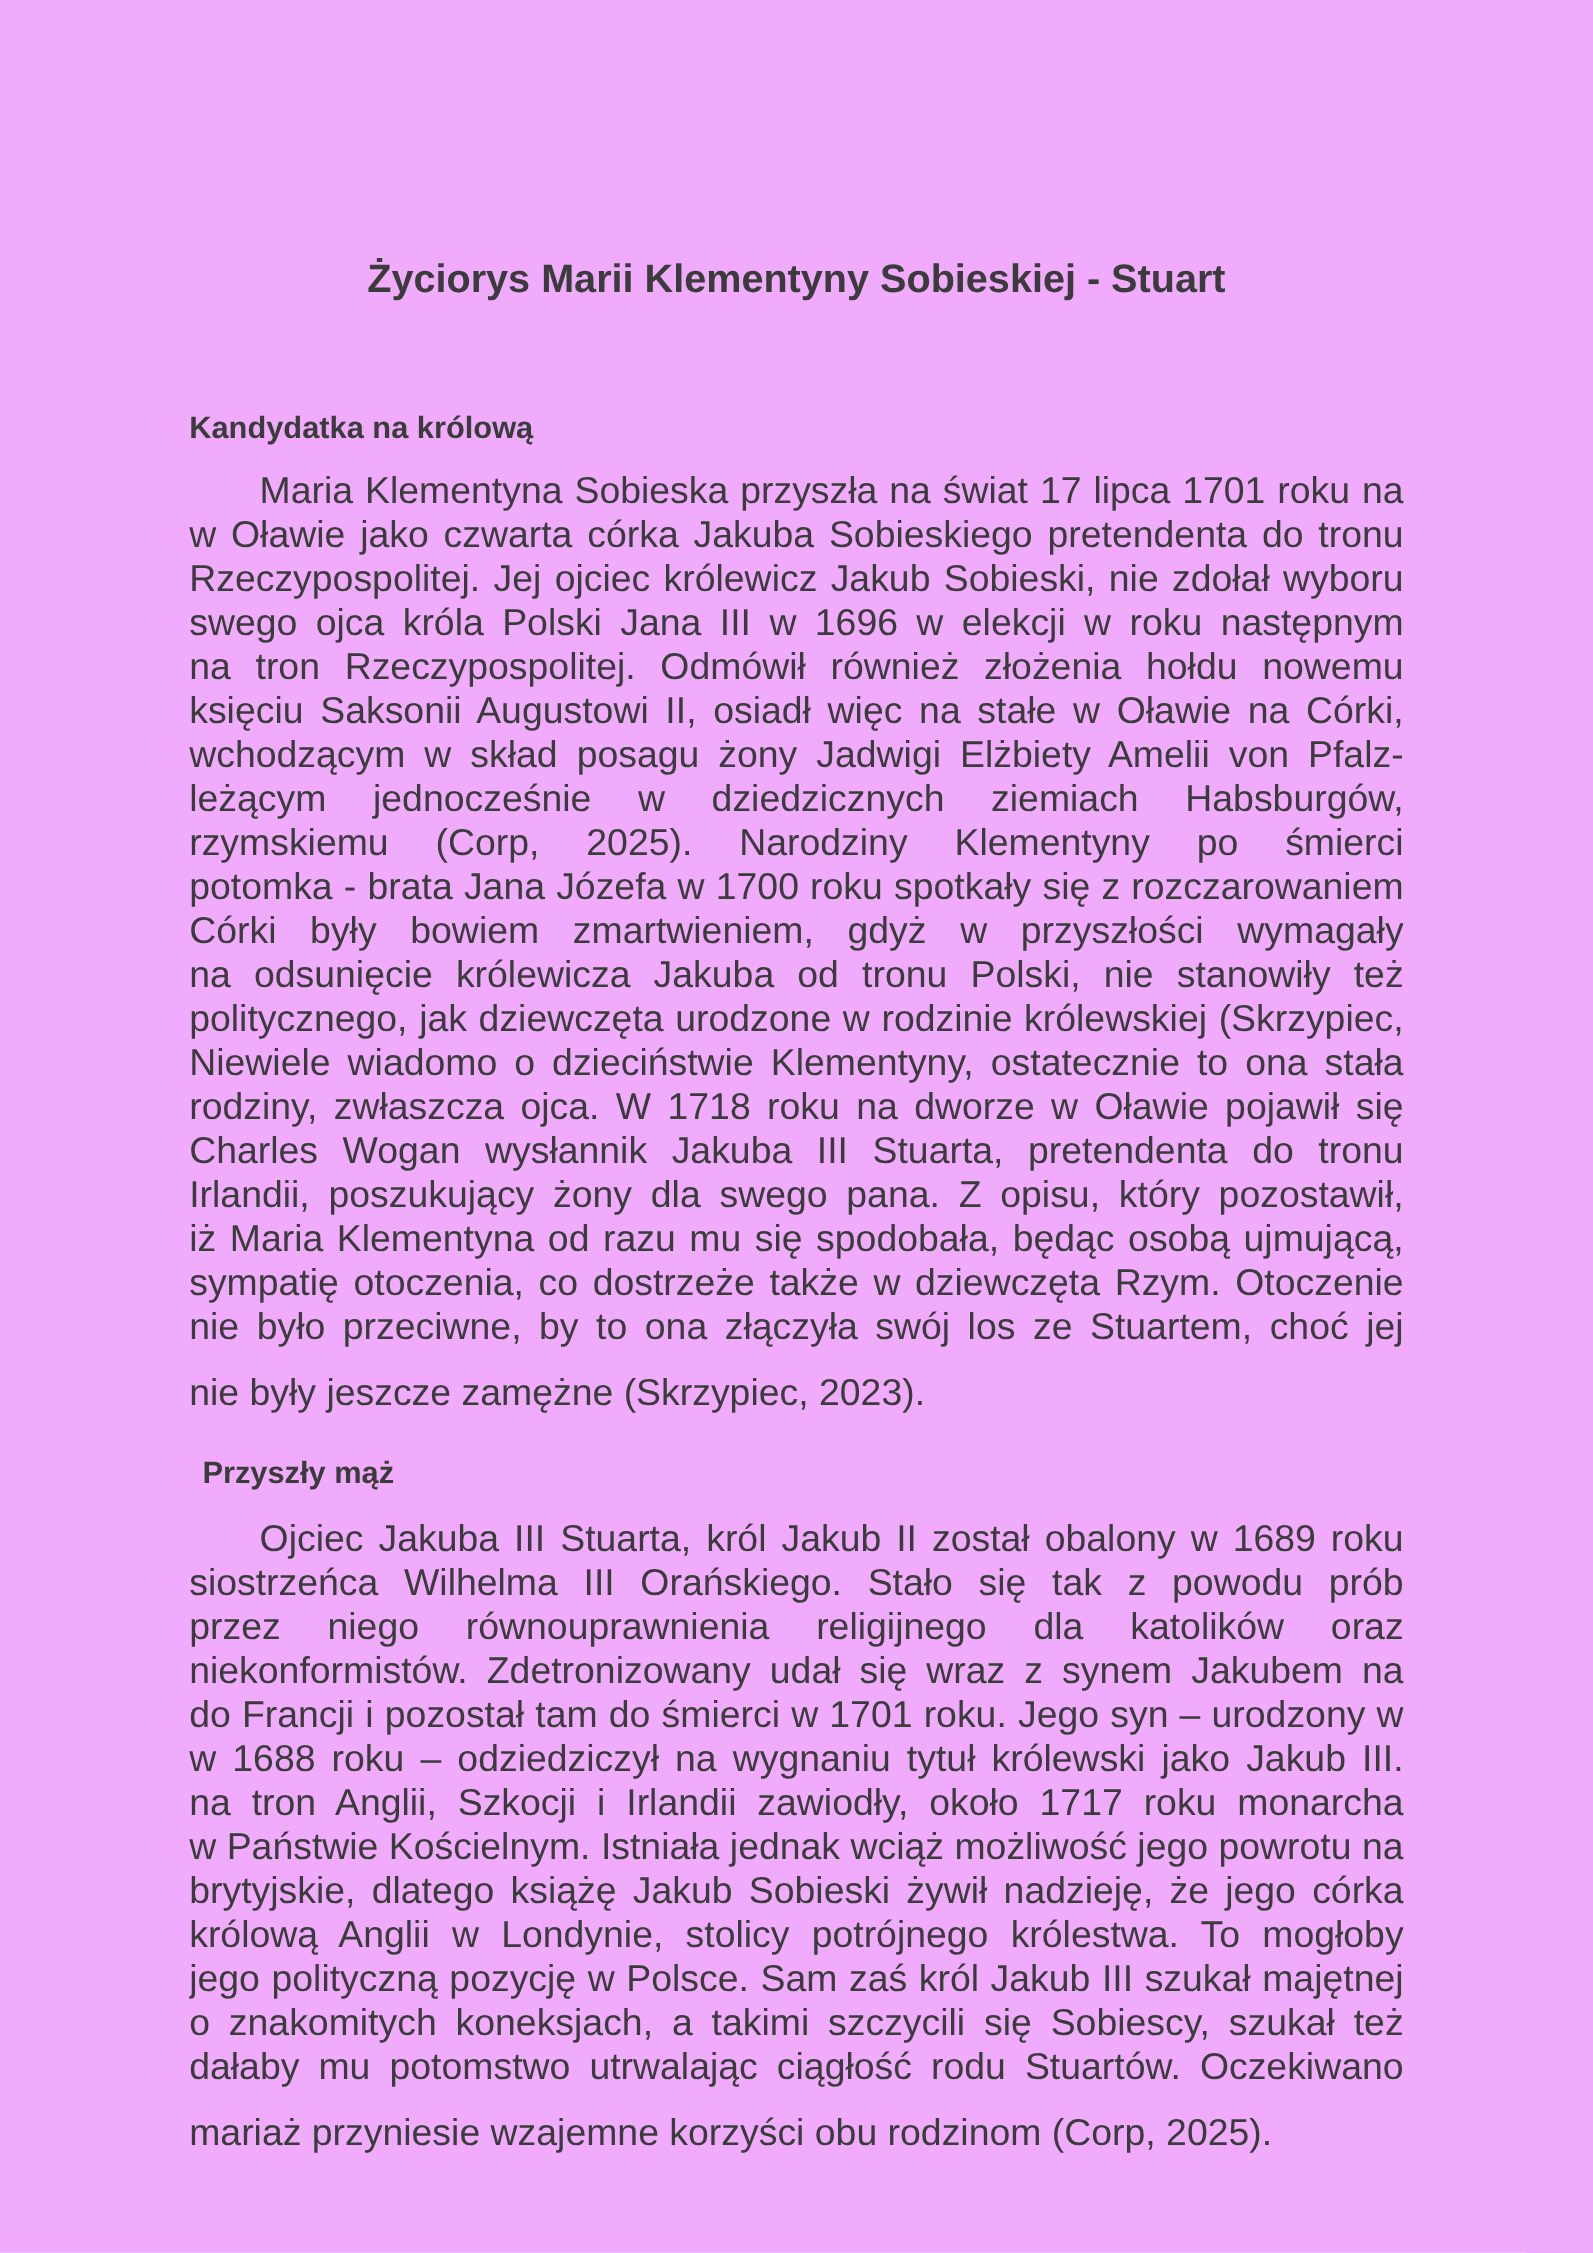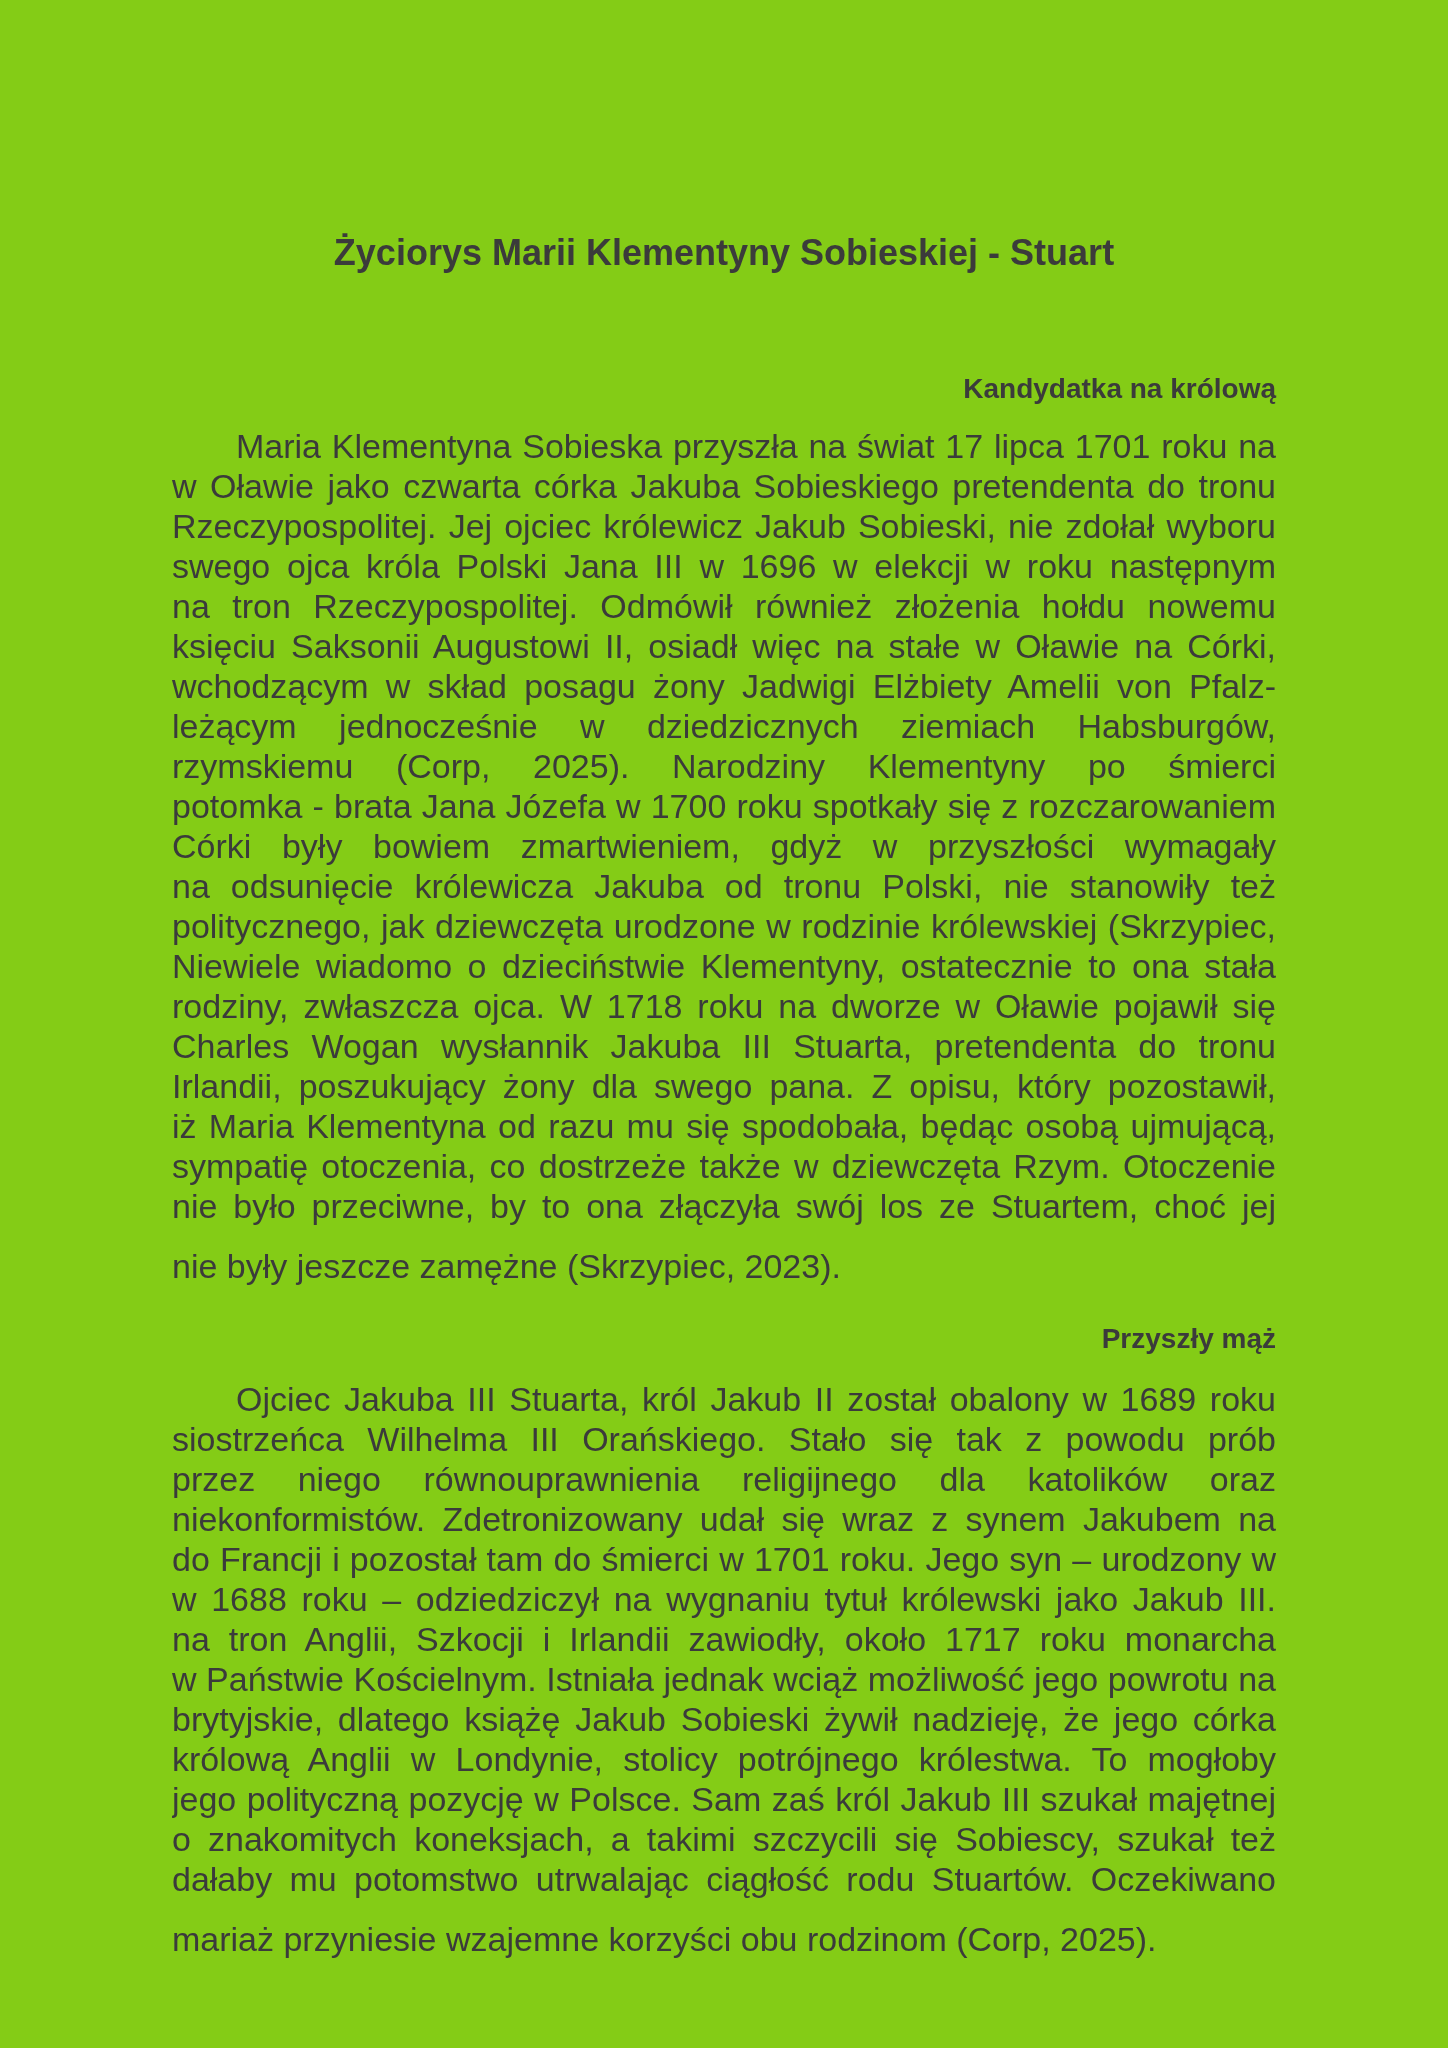--- a/index.html
+++ b/index.html
@@ -5,39 +5,38 @@
   html, body {
     margin: 0;
     padding: 0;
     background: #e8e8e8;
   }
   .page {
     position: relative;
     width: 1448px;
     height: 2048px;
     margin: 0 auto;
-    background: #84cc16;
+    background: #f0abfc;
     box-sizing: border-box;
     padding: 230px 172px 0 172px;
     color: #3b3b3b;
     font-family: "Liberation Sans", "DejaVu Sans", sans-serif;
   }
   .doc-title {
     font-size: 36px;
     font-weight: bold;
     text-align: center;
     margin: 0;
     line-height: 46px;
   }
   .doc-heading {
     font-size: 28px;
     font-weight: bold;
     margin: 0;
     line-height: 41px;
-    text-align: right;
   }
   .heading-1 {
     margin-top: 92px;
     margin-bottom: 17px;
   }
   .heading-2 {
     margin-top: 32px;
     margin-bottom: 20px;
     padding-left: 12px;
   }

